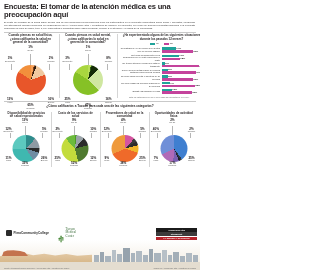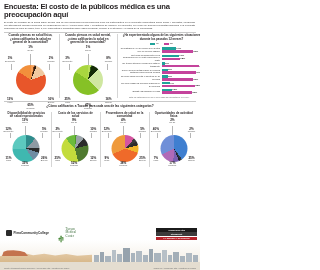--- a/index.html
+++ b/index.html
@@ -105,21 +105,21 @@
   .logo2 .cact{width:6px;height:8px;position:relative;}
   .logo2 .txt{font-size:3.2px;line-height:3.4px;color:#3d6f3d;font-family:"Liberation Serif",serif;}
   .badges{position:absolute;right:3px;top:0px;width:41px;}
   .badge{font-size:2px;font-weight:bold;color:#fff;text-align:center;padding:.8px 0;margin-bottom:.7px;}
 </style>
 </head>
 <body>
 
 <div class="page">
 
-  <div class="title">Encuesta: El costo de la públicos médica es una preocupación aquí</div>
+  <div class="title">Encuesta: El tomar de la atención médica es una preocupación aquí</div>
   <div class="intro">El costo del cuidado de la salud sigue siendo una de las principales preocupaciones para los participantes en la encuesta comunitaria sobre salud y bienestar, conducida por Strongpoint Opinion Research en colaboración con el Arizona Daily Star y La Estrella de Tucsón. La encuesta, en la que se hicieron preguntas similares a la encuesta publicada en junio de 2018, tuvo 1,479 respuestas a preguntas sobre salud personal, acceso a la atención y la salud de la comunidad.</div>
   <div class="rule"></div>
 
   <div class="top">
 
     <div class="col" style="flex:0 0 53px;">
       <div class="q">Cuando piensas en salud física, ¿cómo calificarías la salud en general de la comunidad?</div>
       <div class="pieWrap">
         <div class="lab" style="left:-1px;top:12px;width:14px;">
           <b>3%</b>

